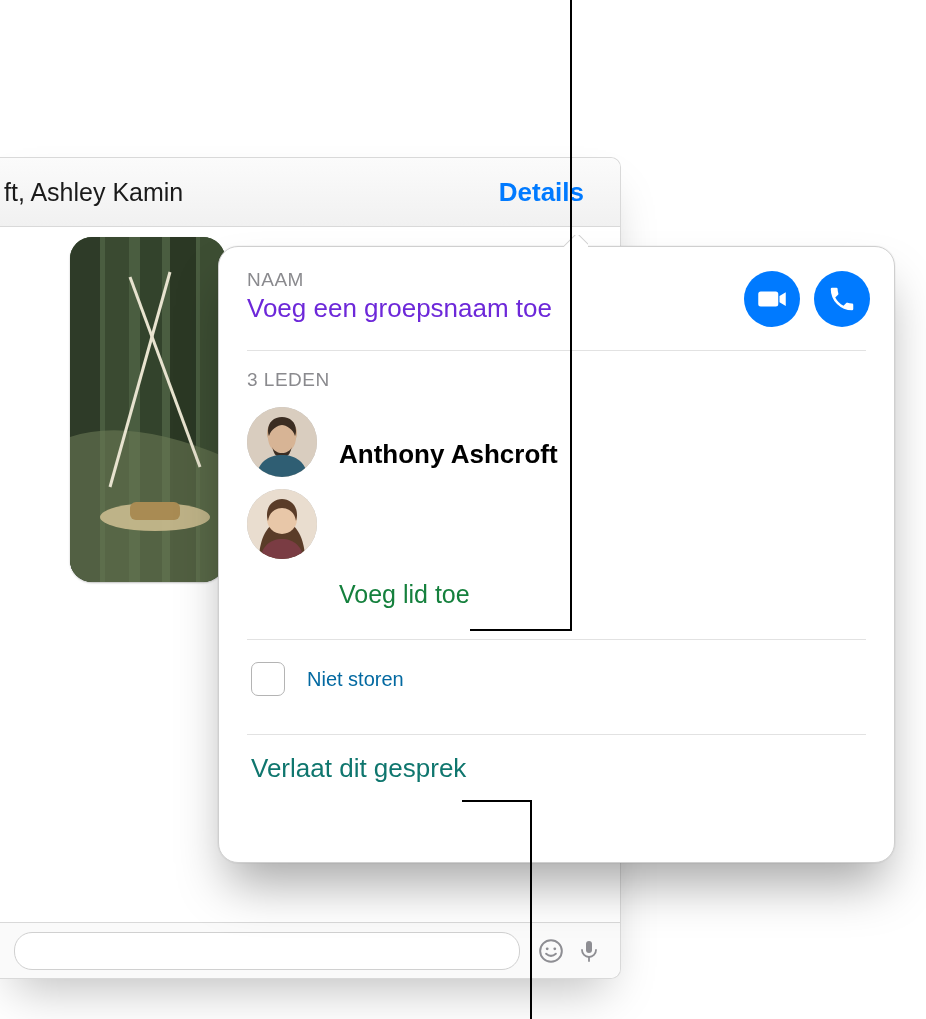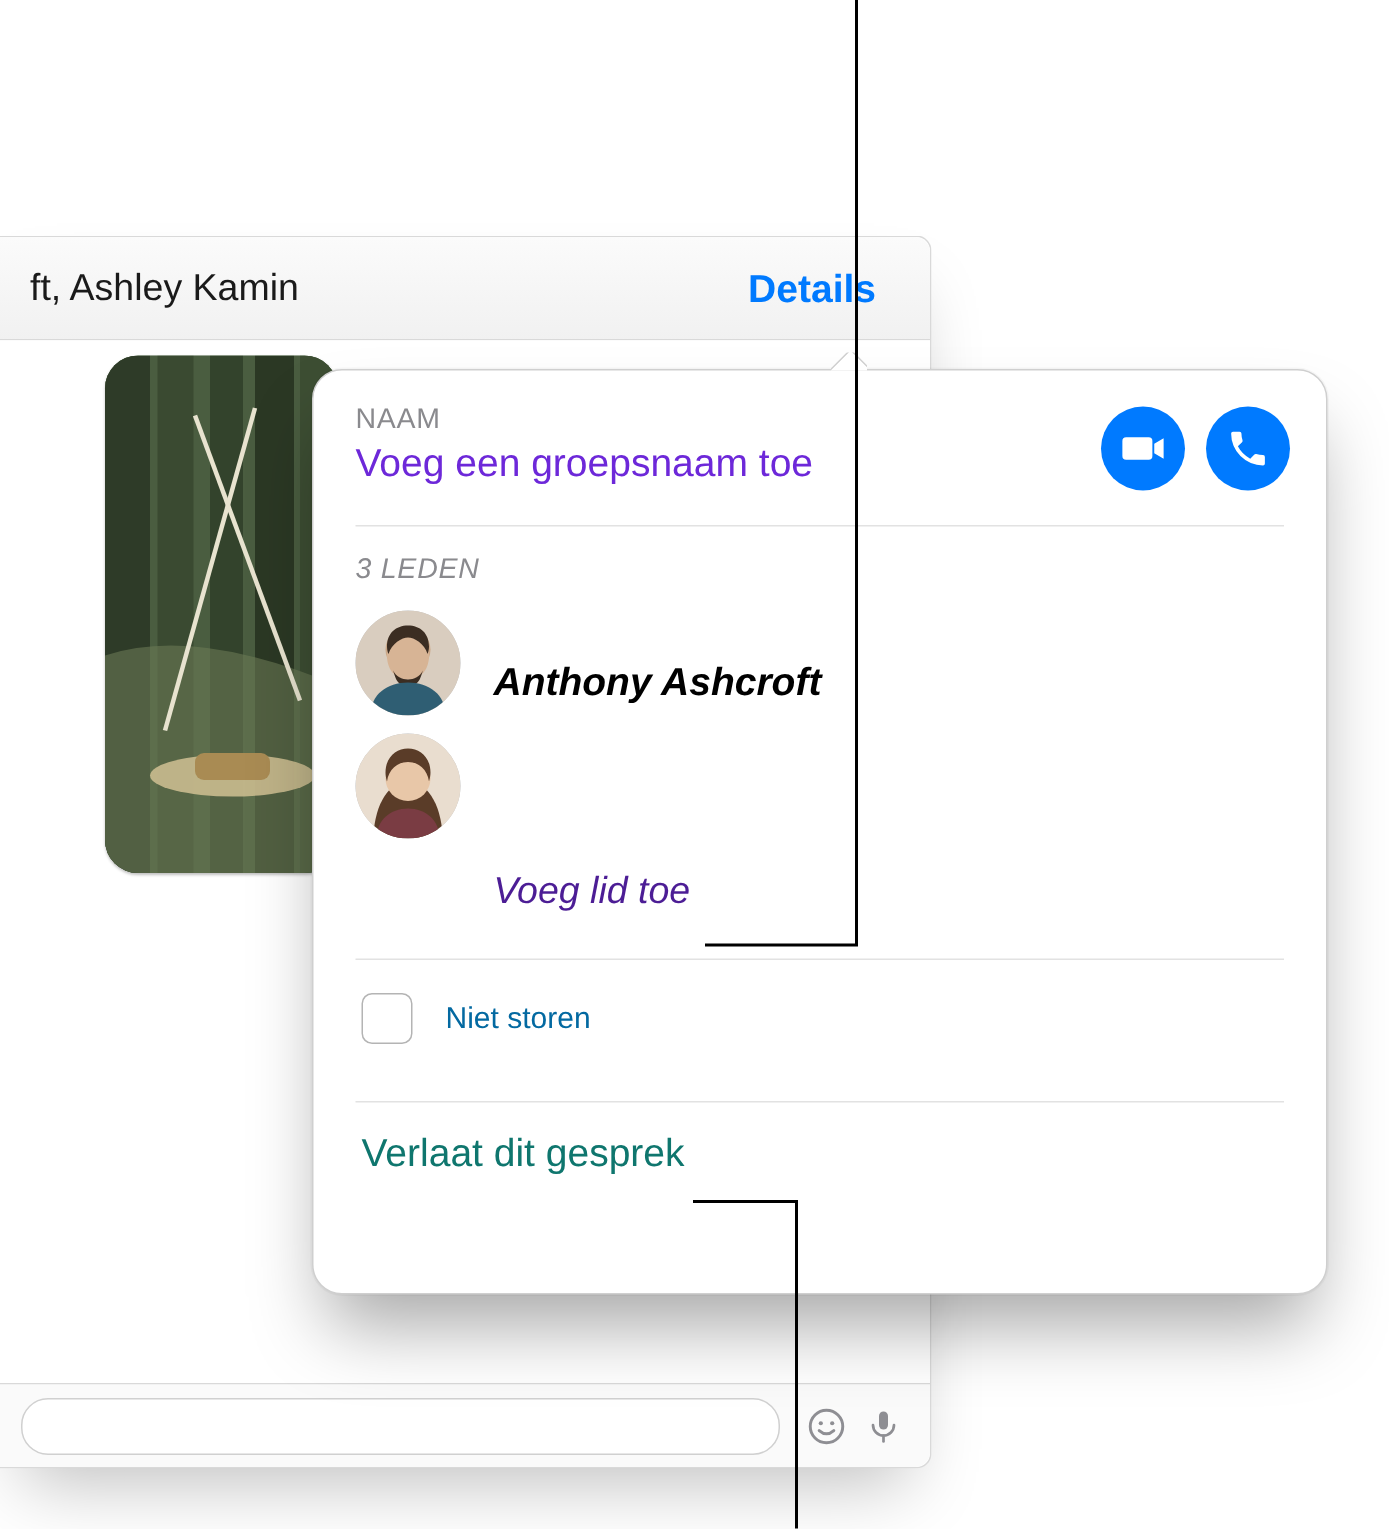--- a/index.html
+++ b/index.html
@@ -29,21 +29,21 @@
     height:68px;
     border-bottom:1px solid #d9d9d9;
     display:flex;
     align-items:center;
     background:linear-gradient(#fbfbfb,#f1f1f1);
     border-radius:0 10px 0 0;
   }
   .title-participants{
     font-size:25px;
     color:#1a1a1a;
-    padding-left:20px;
+    padding-left:4px;
     white-space:nowrap;
     overflow:hidden;
   }
   .details-btn{
     position:absolute;
     right:36px;
     top:0;
     height:68px;
     display:flex;
     align-items:center;
@@ -103,21 +103,21 @@
     display:flex;
     align-items:center;
     justify-content:center;
     color:#8e8e93;
     font-size:26px;
     margin-left:4px;
   }
   
   .popover{
     position:absolute;
-    left:208px;
+    left:218px;
     top:246px;
     width:675px;
     height:615px;
     background:#fff;
     border:1px solid #cfcfcf;
     border-radius:20px;
     box-shadow:0 30px 50px -10px rgba(0,0,0,0.35),0 0 0 1px rgba(0,0,0,0.03);
   }
   .popover-arrow{
     position:absolute;
@@ -169,21 +169,20 @@
     cursor:pointer;
   }
   .round-btn svg{width:30px;height:30px;fill:#fff;}
   .divider{
     height:1px;
     background:#e2e2e2;
     margin:16px 0 0 0;
   }
   .members-section{
     padding-top:18px;
-    font-style:italic;
   }
   .member-row{
     display:flex;
     align-items:center;
     height:82px;
   }
   .avatar{
     width:70px;height:70px;
     border-radius:50%;
     background:#bbb;
@@ -193,21 +192,21 @@
   }
   .avatar svg{width:100%;height:100%;display:block;}
   .member-name{
     font-size:26px;
     font-weight:700;
     margin-top:25px;
   }
   .add-member-row{
     padding-left:92px;
     font-size:25px;
-    color:#4c1d95;
+    color:#15803d;
     height:58px;
     display:flex;
     align-items:center;
     cursor:pointer;
     text-align:center;
   }
   .dnd-row{
     display:flex;
     align-items:center;
     height:78px;

